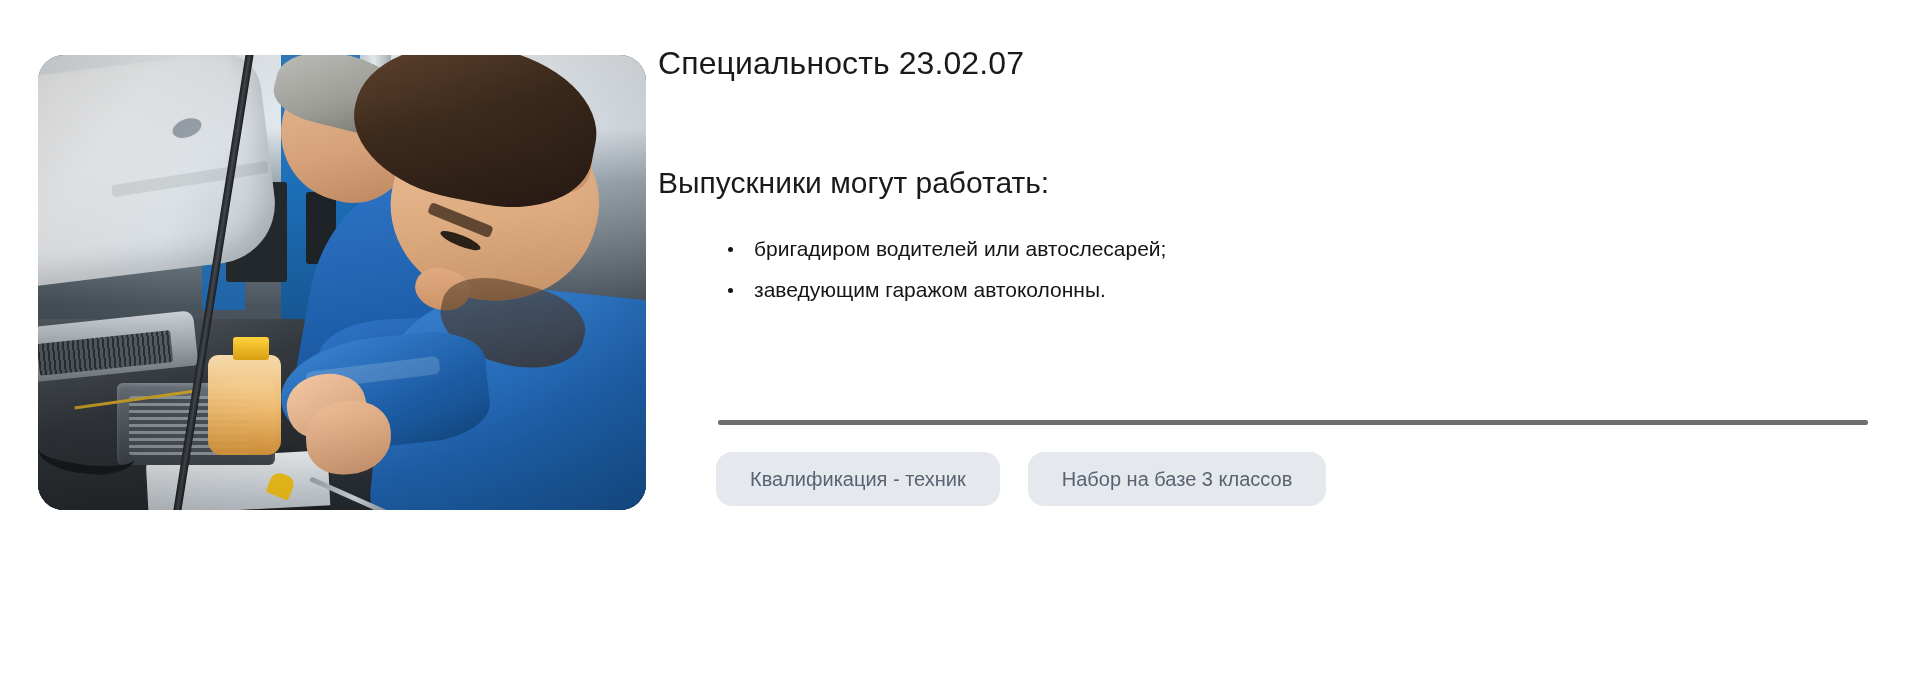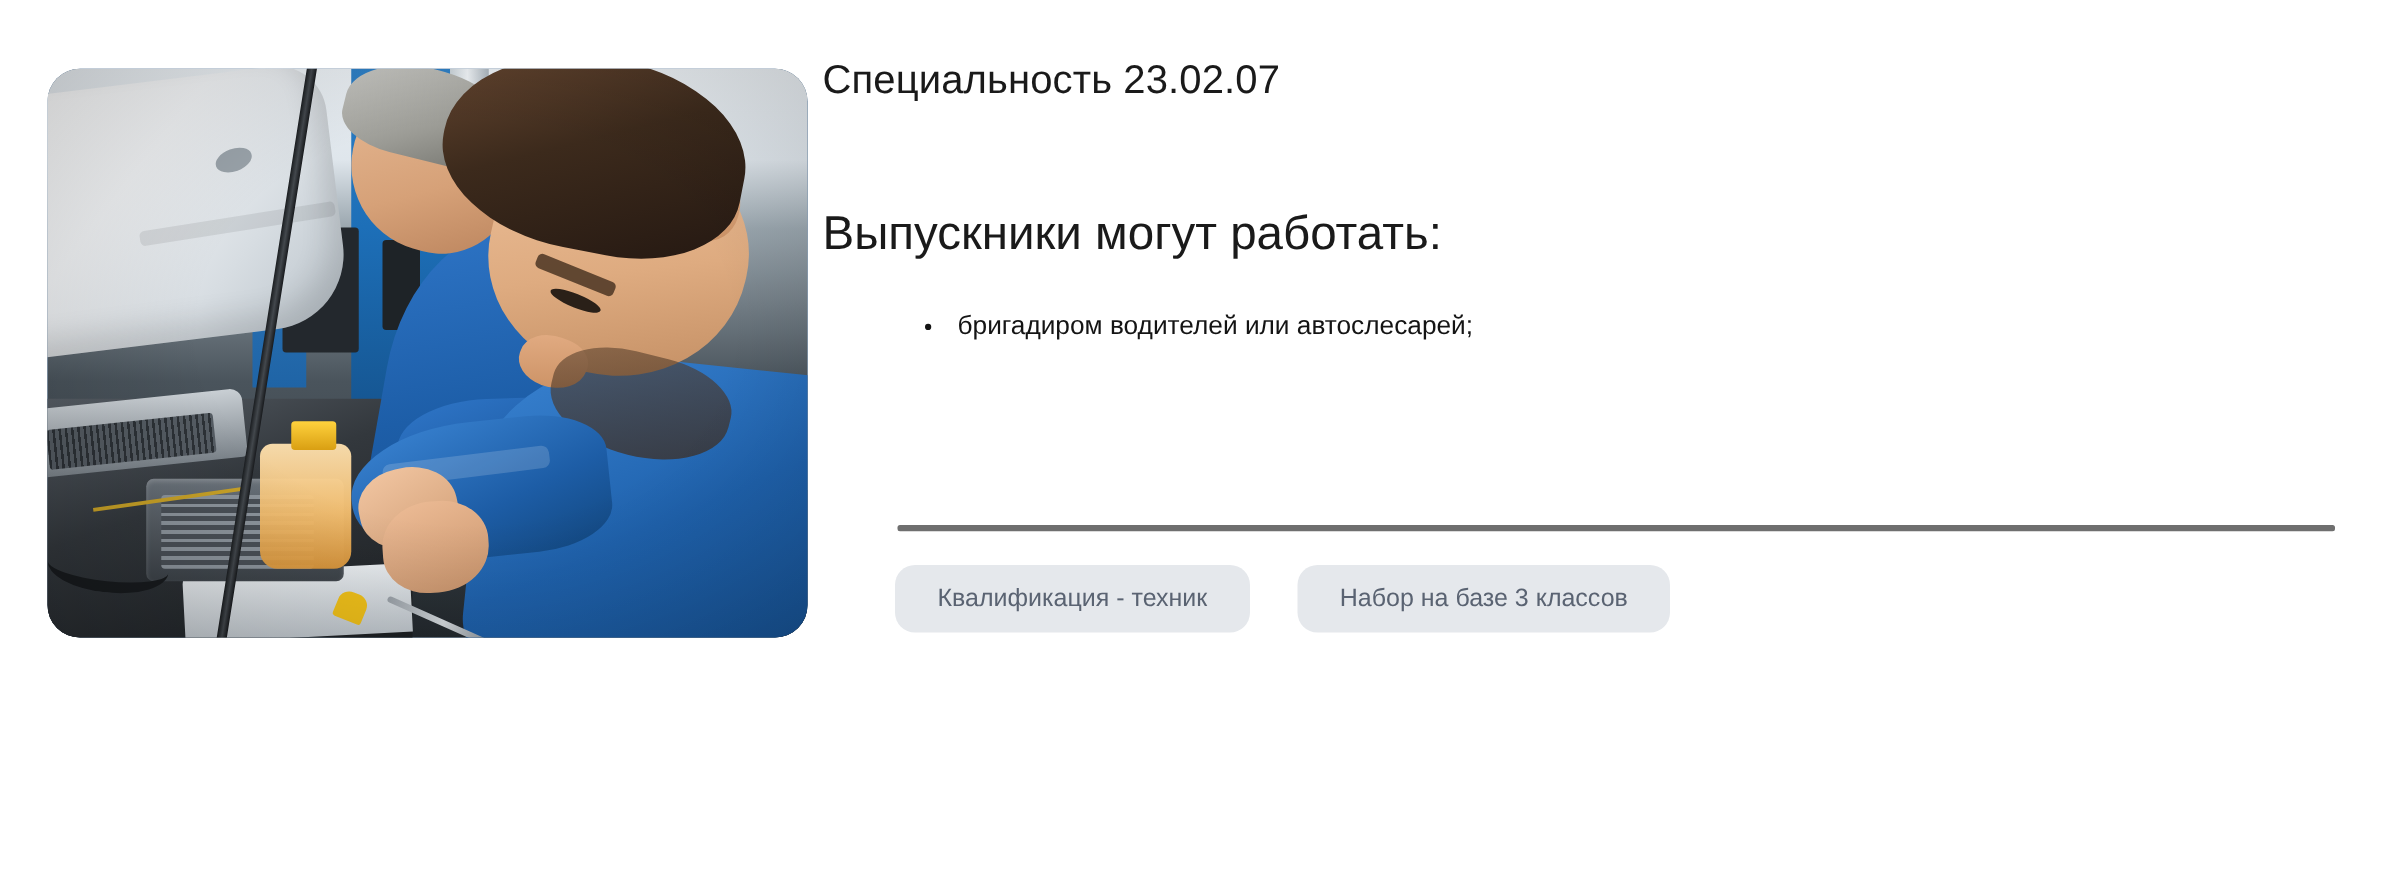--- a/index.html
+++ b/index.html
@@ -378,31 +378,31 @@
     font-weight: 700;
     color: #1a1ae0;
     letter-spacing: -.1px;
     white-space: nowrap;
   }
 
   .sub-title {
     position: absolute;
     left: 0;
     top: 166px;
-    font-size: 38px;
+    font-size: 30px;
     font-weight: 400;
     color: #1a1a1a;
     white-space: nowrap;
   }
 
   .bullets {
     position: absolute;
     left: 60px;
     top: 232px;
-    margin: 16px;
+    margin: 4px;
     padding: 0;
     list-style: none;
   }
   .bullets li {
     position: relative;
     padding-left: 32px;
     margin-bottom: 14px;
     font-size: 21px;
     line-height: 1.28;
     color: #141414;
@@ -427,21 +427,21 @@
     height: 5px;
     background: #6f6f6f;
     border-radius: 2px;
   }
 
   .pills {
     position: absolute;
     left: 58px;
     top: 452px;
     display: flex;
-    gap: 38px;
+    gap: 28px;
   }
   .pill {
     background: #e5e8ec;
     color: #5a6372;
     border-radius: 16px;
     padding: 17px 34px;
     font-size: 20px;
     line-height: 1;
     white-space: nowrap;
   }
@@ -503,20 +503,21 @@
 
   <div class="content">
 
     <div class="spec-line">Специальность 23.02.07</div>
 
 
     <div class="sub-title">Выпускники могут работать:</div>
 
     <ul class="bullets">
       <li>бригадиром водителей или автослесарей;</li>
+      <li>заведующим гаражом автоколонны.</li>
     </ul>
 
     <div class="divider"></div>
 
     <div class="pills">
       <div class="pill">Квалификация - техник</div>
       <div class="pill">Набор на базе 3 классов</div>
     </div>
 
   </div>

